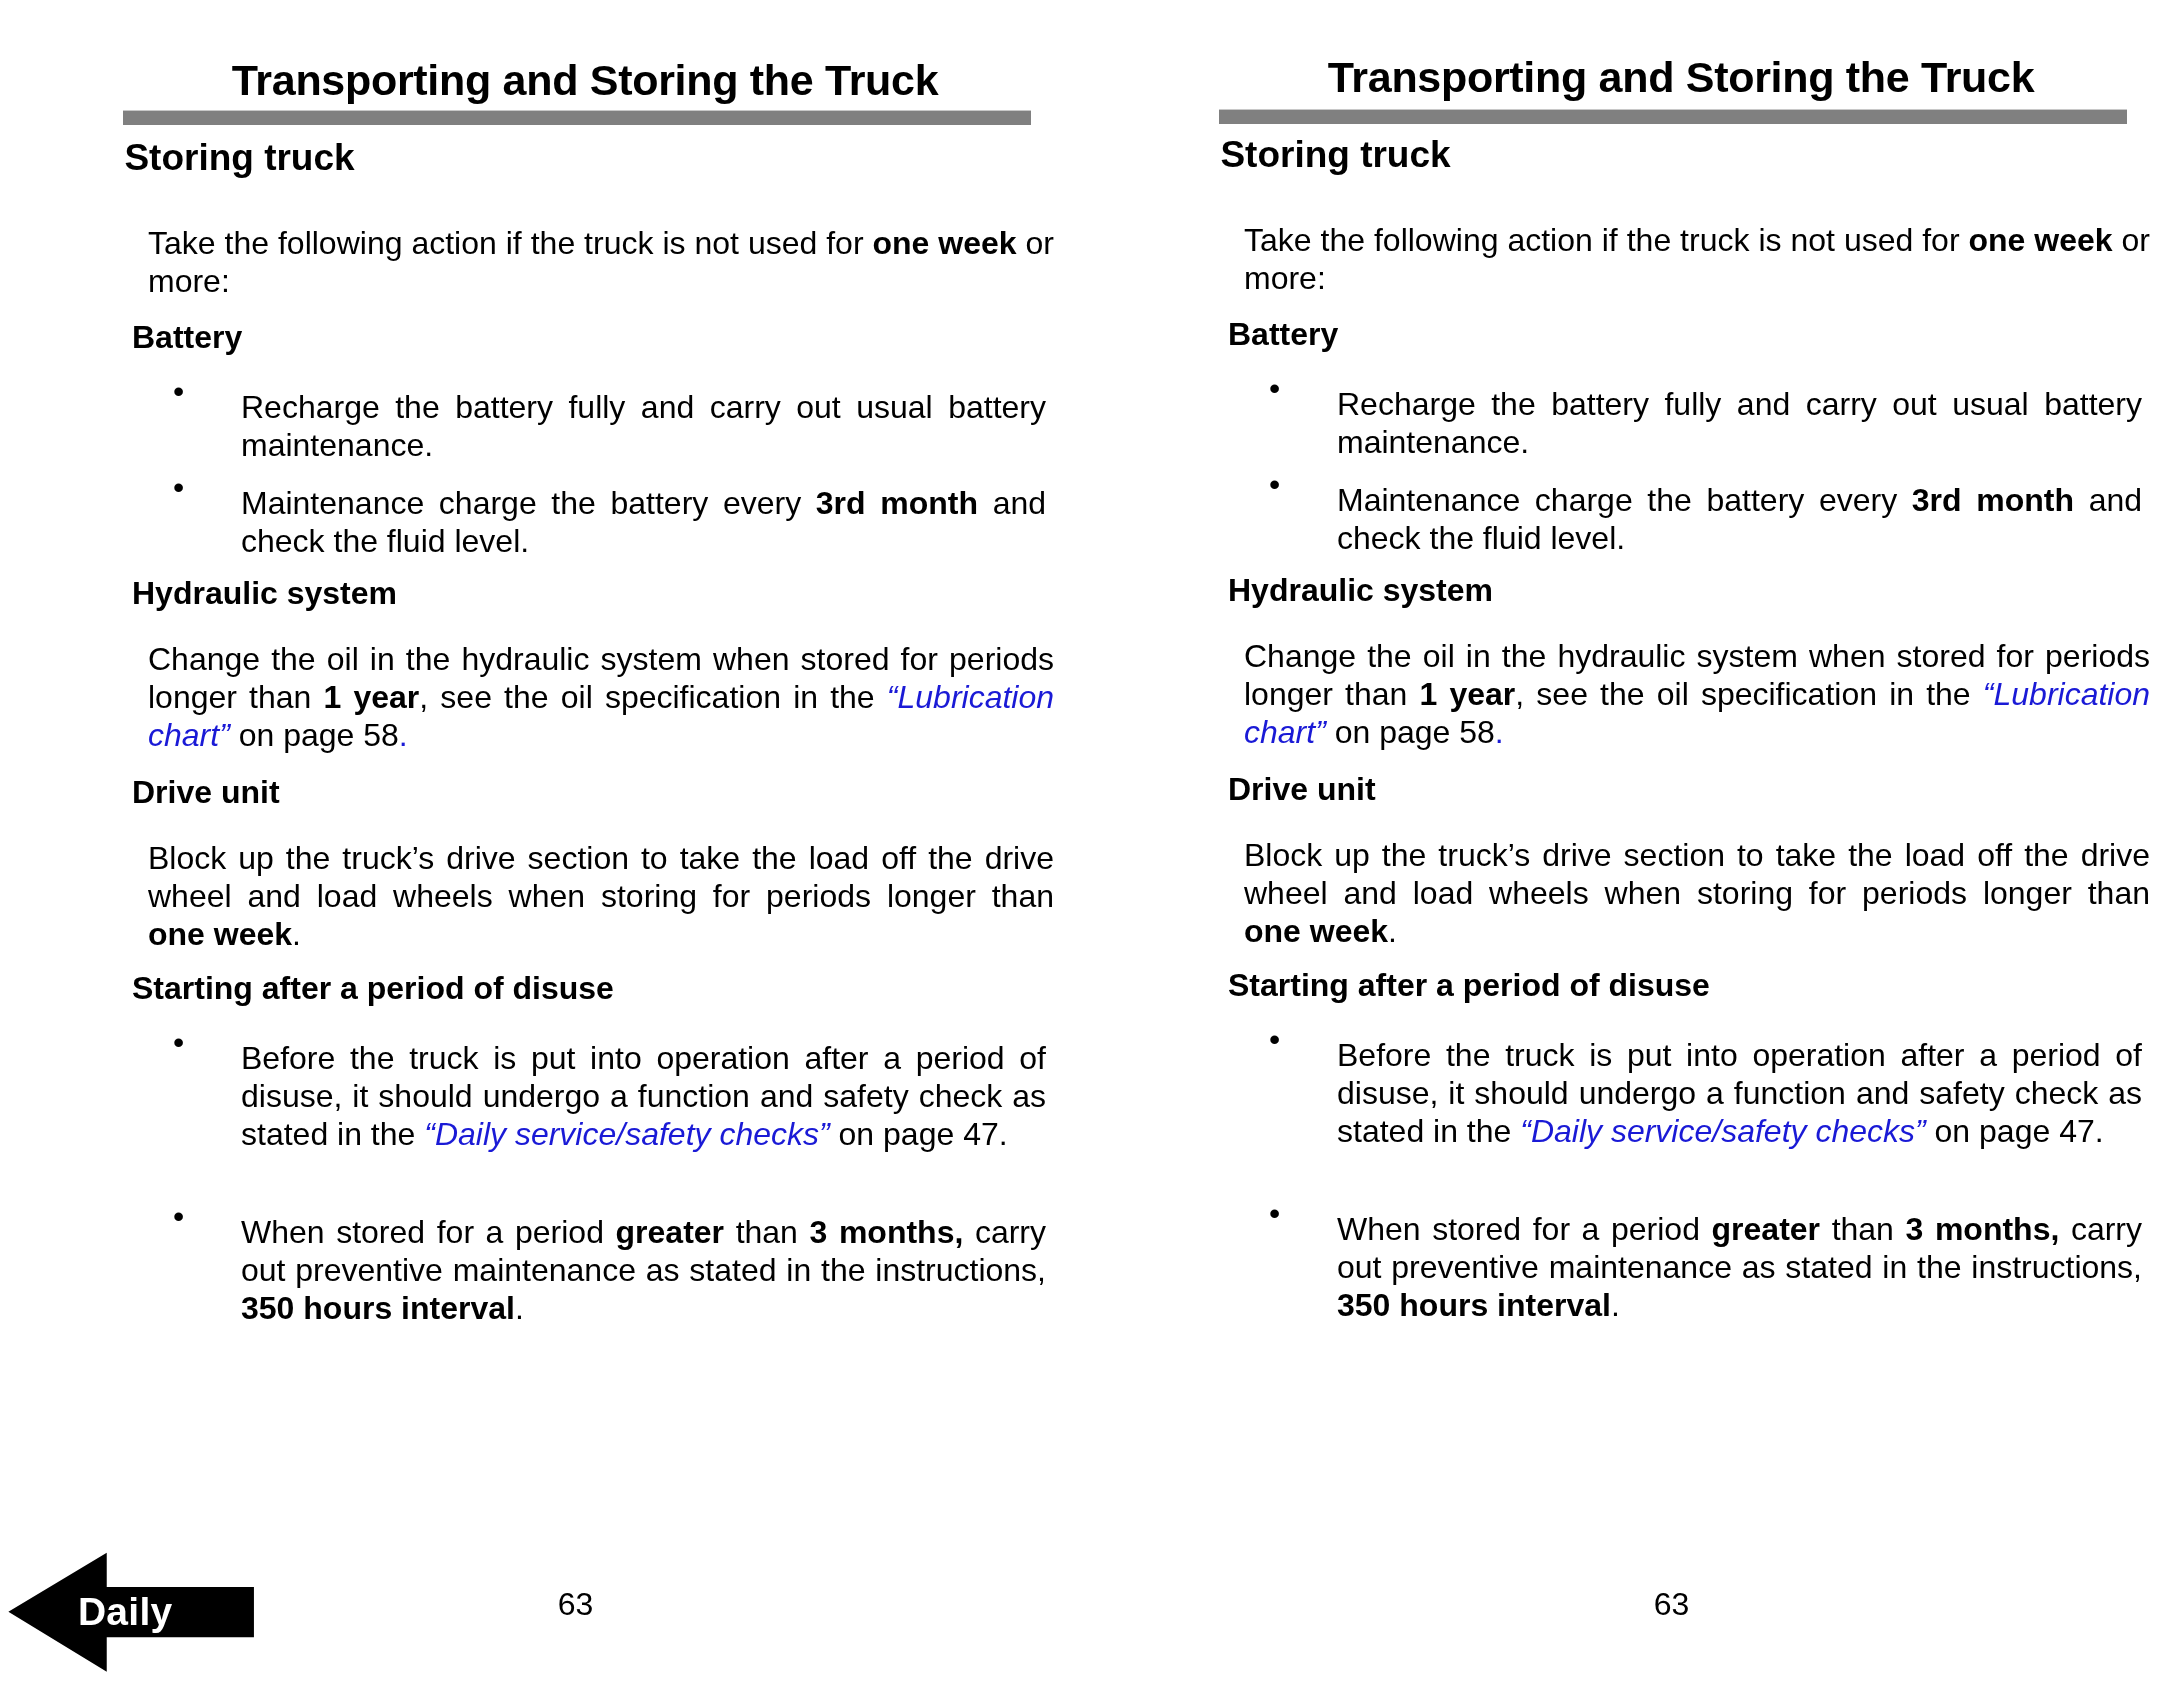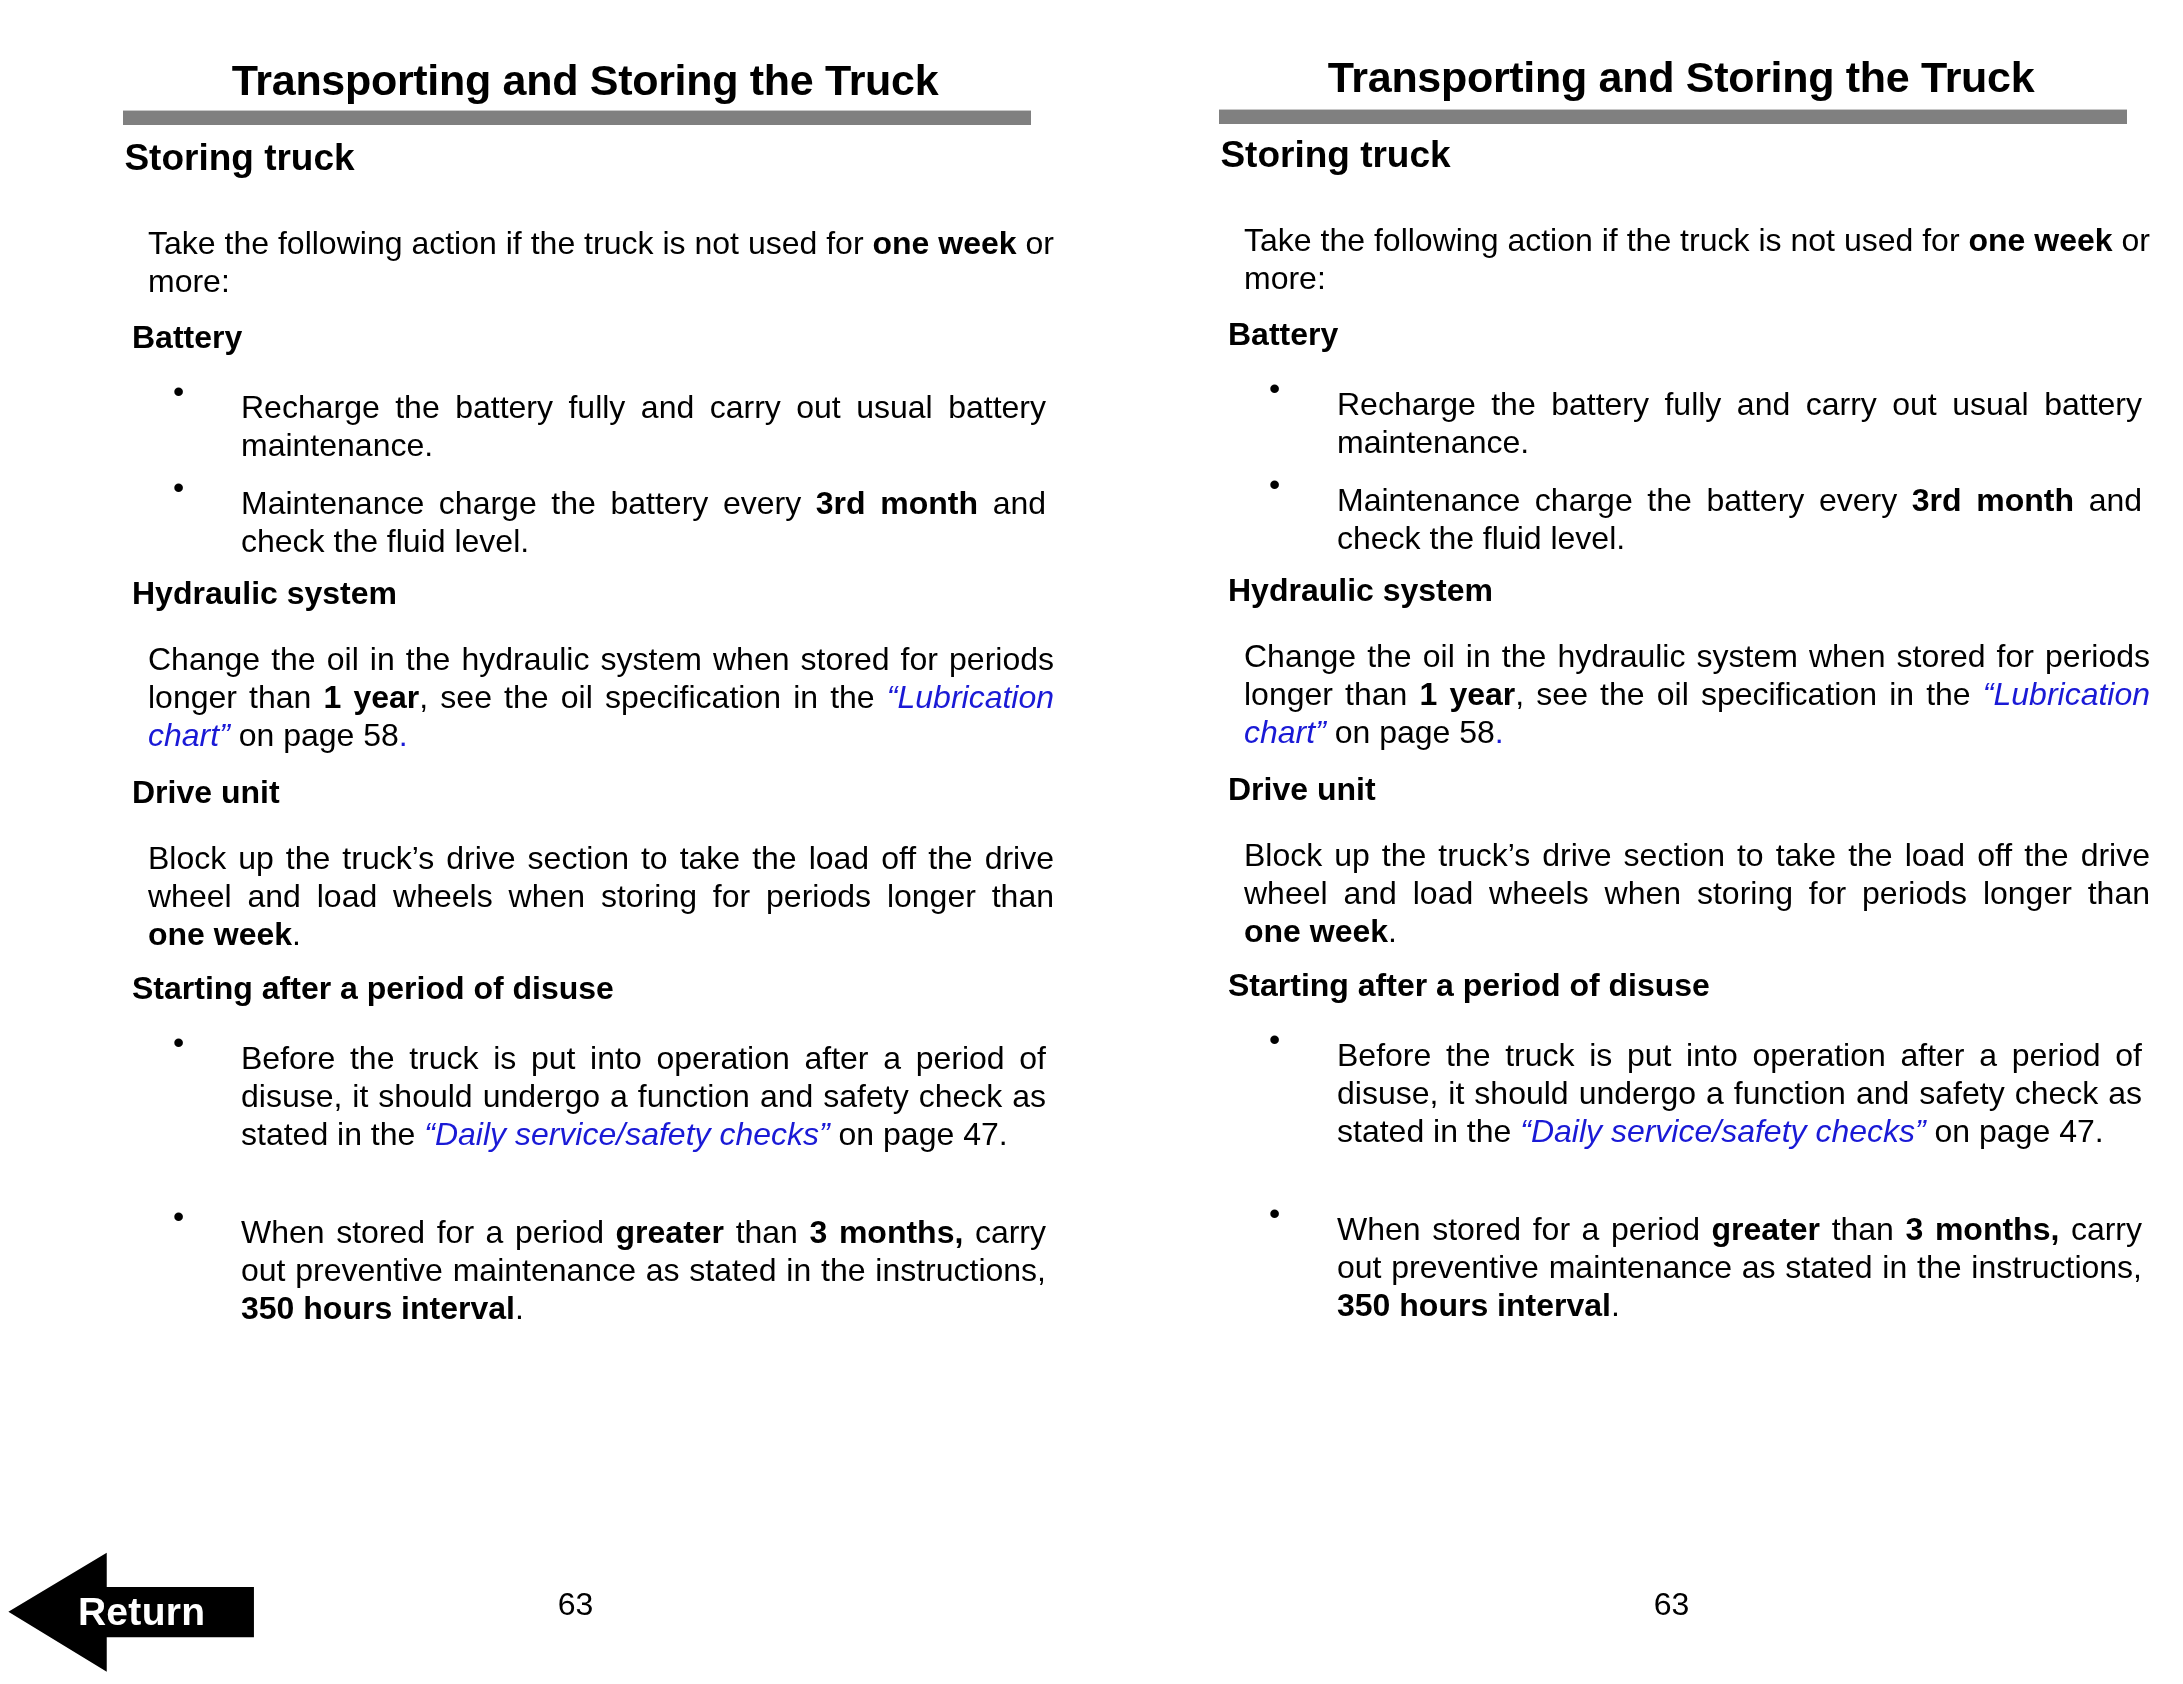--- a/index.html
+++ b/index.html
@@ -104,15 +104,15 @@
     <p class="bullet-text"><span>When stored for a period </span><b>greater</b><span> than </span><b>3 months,</b><span> carry out preventive maintenance as stated in the instructions, </span><b>350 hours interval</b><span>.</span></p>
   </div>
 
   <div class="page-num" style="top:1588px">63</div>
 </div>
 
 <div class="return-btn">
   <svg width="249" height="123" viewBox="0 0 362 178">
     <polygon points="2,88 145,2 145,52 359,52 359,125 145,125 145,175" fill="#000000"></polygon>
   </svg>
-  <span class="return-label">Return</span>
+  <span class="return-label">Daily</span>
 </div>
 
 
 </body></html>

